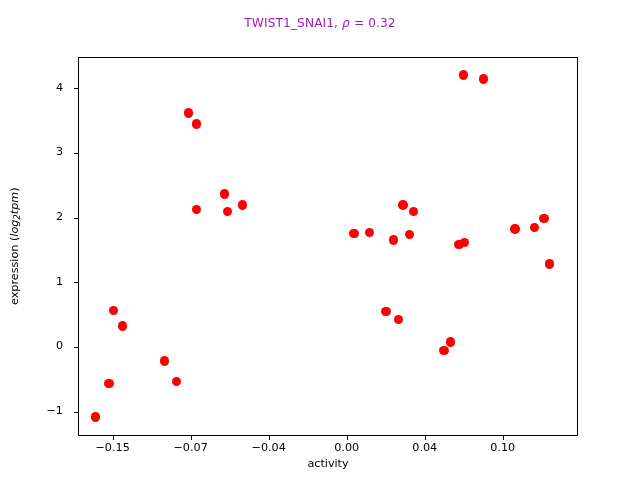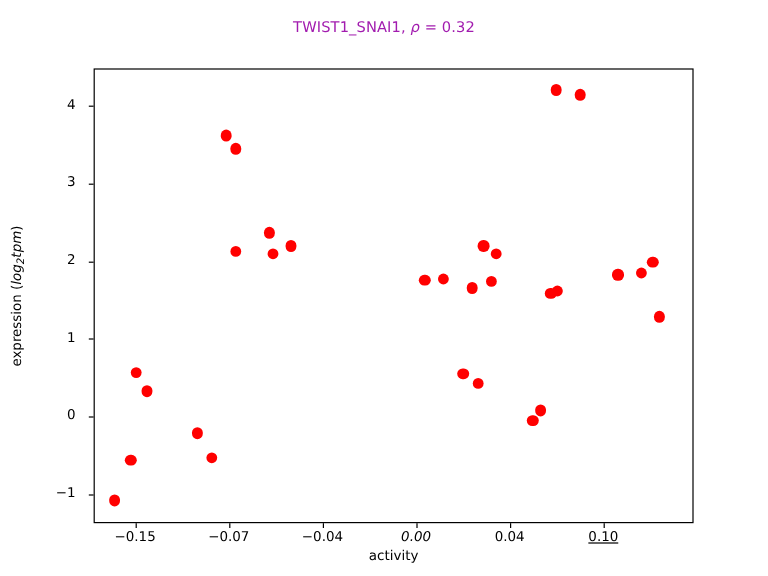--- a/index.html
+++ b/index.html
@@ -178,25 +178,25 @@
   </div>
 
   <div id="ticks-layer">
       <div class="xtick-mark" style="left: 112.64px;"></div>
       <div class="xtick-label" style="left: 112.64px;">−0.15</div>
       <div class="xtick-mark" style="left: 190.67px;"></div>
       <div class="xtick-label" style="left: 190.67px;">−0.07</div>
       <div class="xtick-mark" style="left: 268.7px;"></div>
       <div class="xtick-label" style="left: 268.7px;">−0.04</div>
       <div class="xtick-mark" style="left: 346.73px;"></div>
-      <div class="xtick-label" style="left: 346.73px; font-style: italic;">0.00</div>
+      <div class="xtick-label" style="left: 346.73px;">0.00</div>
       <div class="xtick-mark" style="left: 424.75px;"></div>
       <div class="xtick-label" style="left: 424.75px;">0.04</div>
       <div class="xtick-mark" style="left: 502.78px;"></div>
-      <div class="xtick-label" style="left: 502.78px; text-decoration: underline;">0.10</div>
+      <div class="xtick-label" style="left: 502.78px;">0.10</div>
       <div class="ytick-mark" style="top: 411.55px;"></div>
       <div class="ytick-label" style="top: 404.05px;">−1</div>
       <div class="ytick-mark" style="top: 346.88px;"></div>
       <div class="ytick-label" style="top: 339.38px;">0</div>
       <div class="ytick-mark" style="top: 282.2px;"></div>
       <div class="ytick-label" style="top: 274.7px;">1</div>
       <div class="ytick-mark" style="top: 217.53px;"></div>
       <div class="ytick-label" style="top: 210.03px;">2</div>
       <div class="ytick-mark" style="top: 152.85px;"></div>
       <div class="ytick-label" style="top: 145.35px;">3</div>

